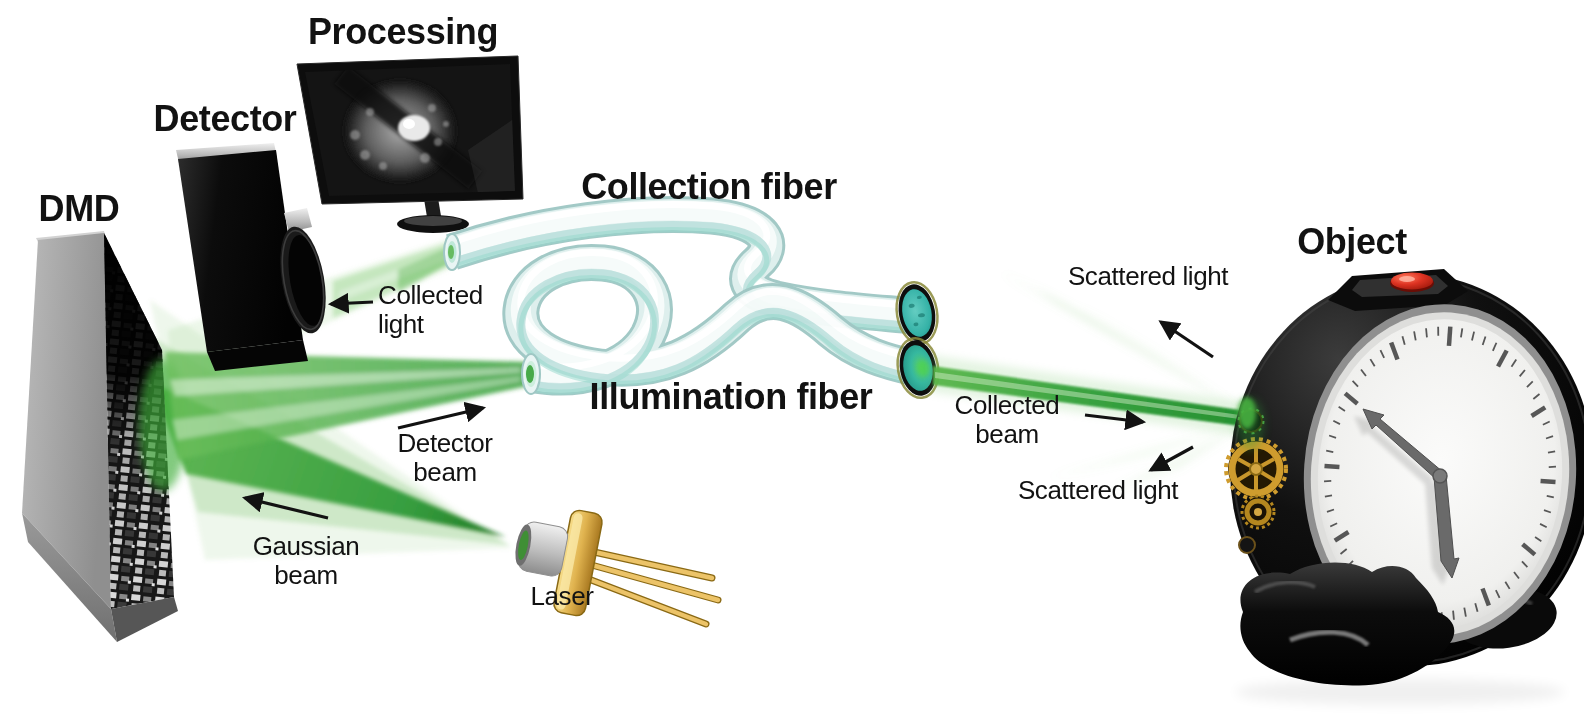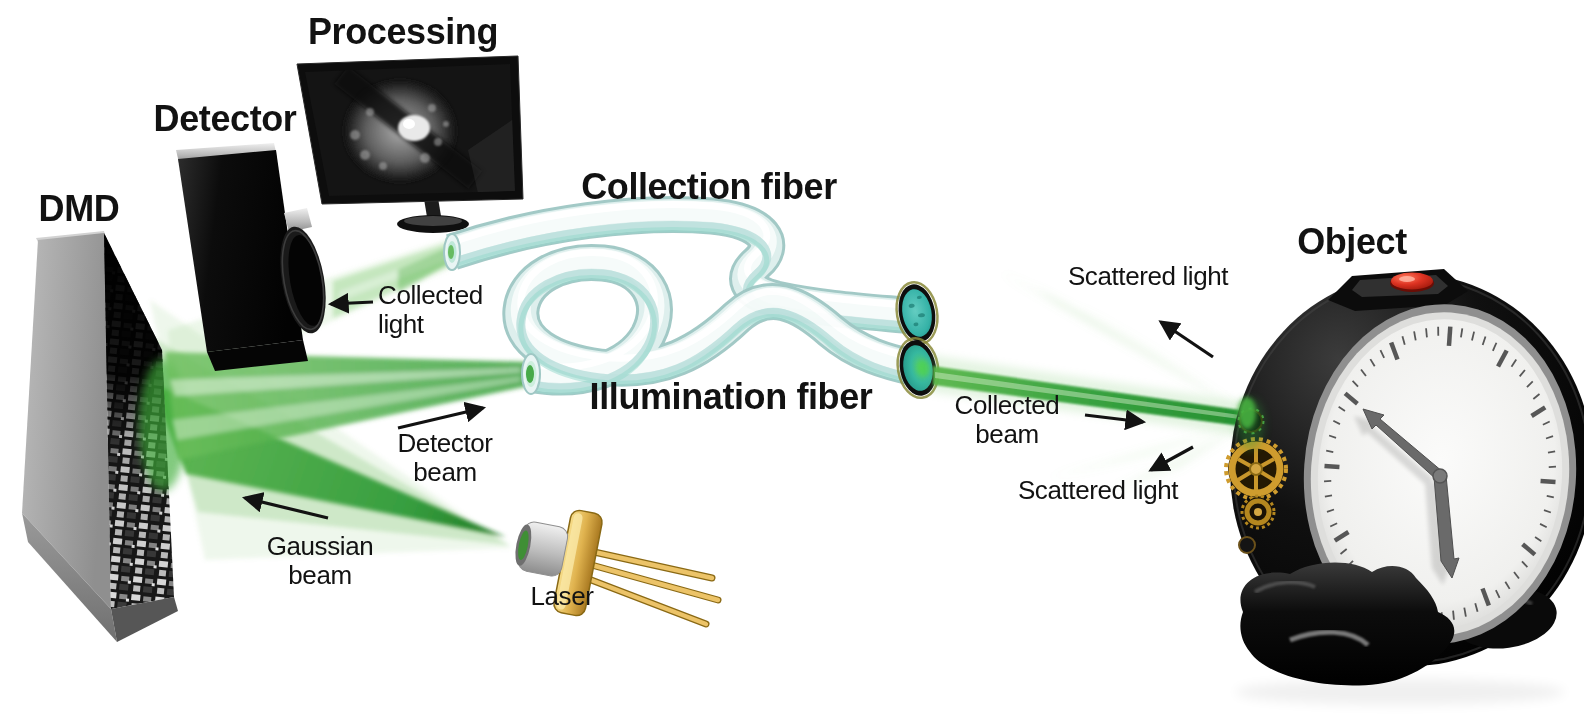--- a/index.html
+++ b/index.html
@@ -414,21 +414,21 @@
 <div class="lbl" style="left:562px;top:582px">Laser</div>
 
 <div class="lbl leftalign" style="left:378px;top:281px">
   <div>Collected</div>
   <div>light</div>
 </div>
 <div class="lbl" style="left:445px;top:429px">
   <div>Detector</div>
   <div>beam</div>
 </div>
-<div class="lbl" style="left:320px;top:532px">
+<div class="lbl" style="left:306px;top:532px">
   <div>Gaussian</div>
   <div>beam</div>
 </div>
 <div class="lbl" style="left:1007px;top:391px">
   <div>Collected</div>
   <div>beam</div>
 </div>
 <div class="lbl" style="left:1148px;top:262px">Scattered light</div>
 <div class="lbl" style="left:1098px;top:476px">Scattered light</div>
 </div>

